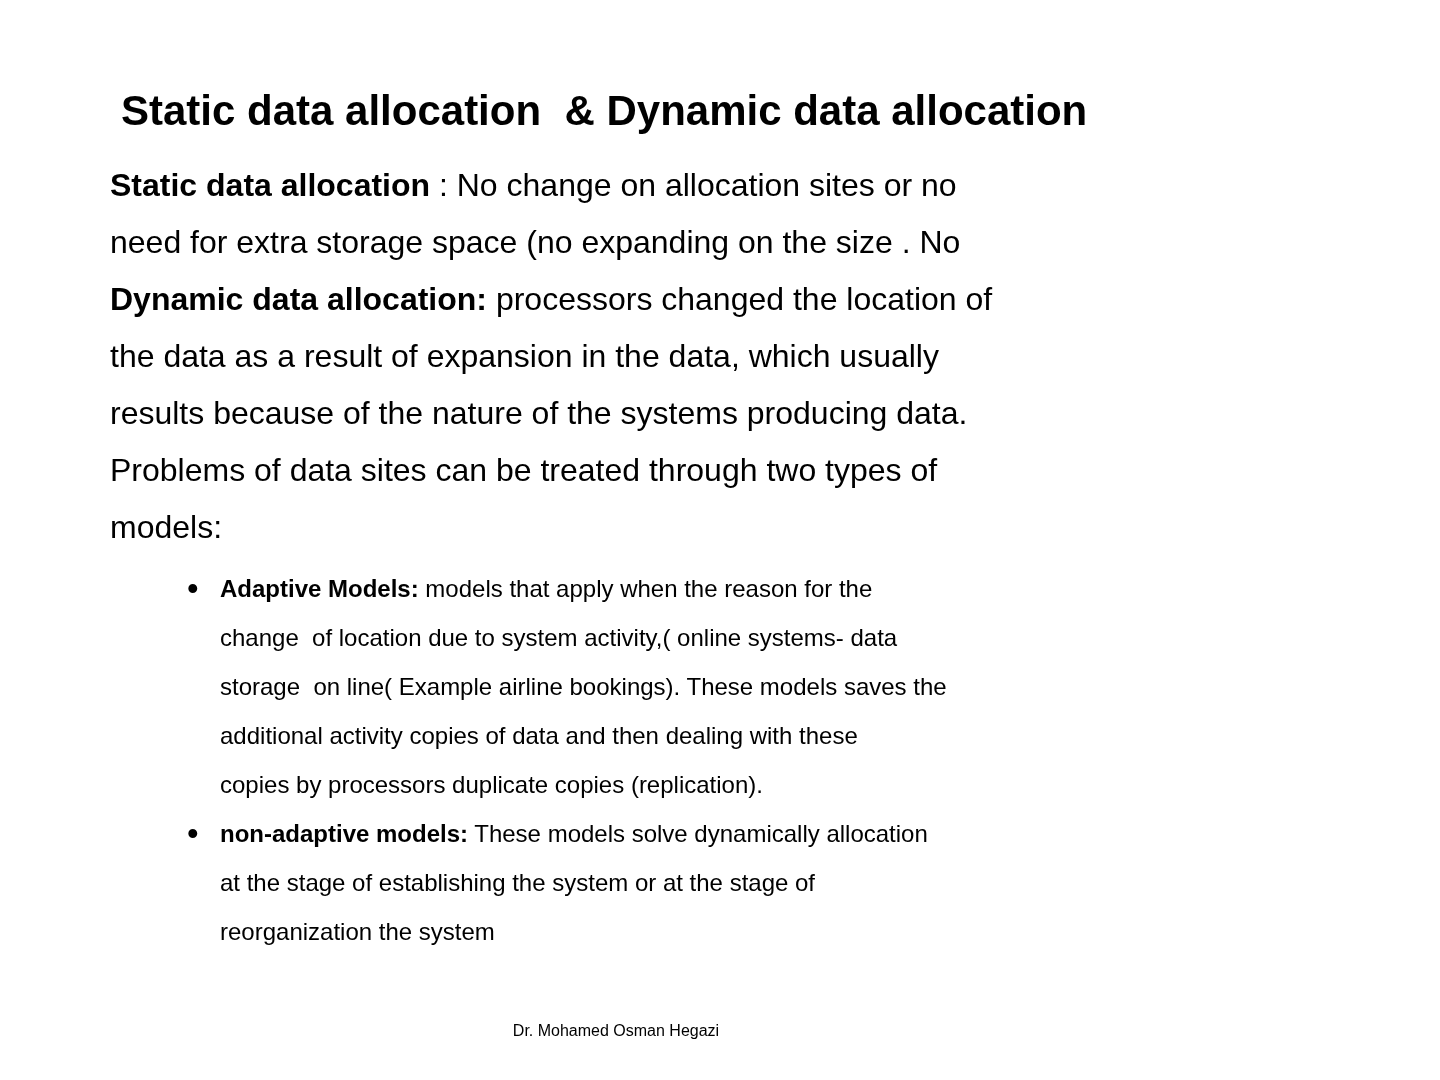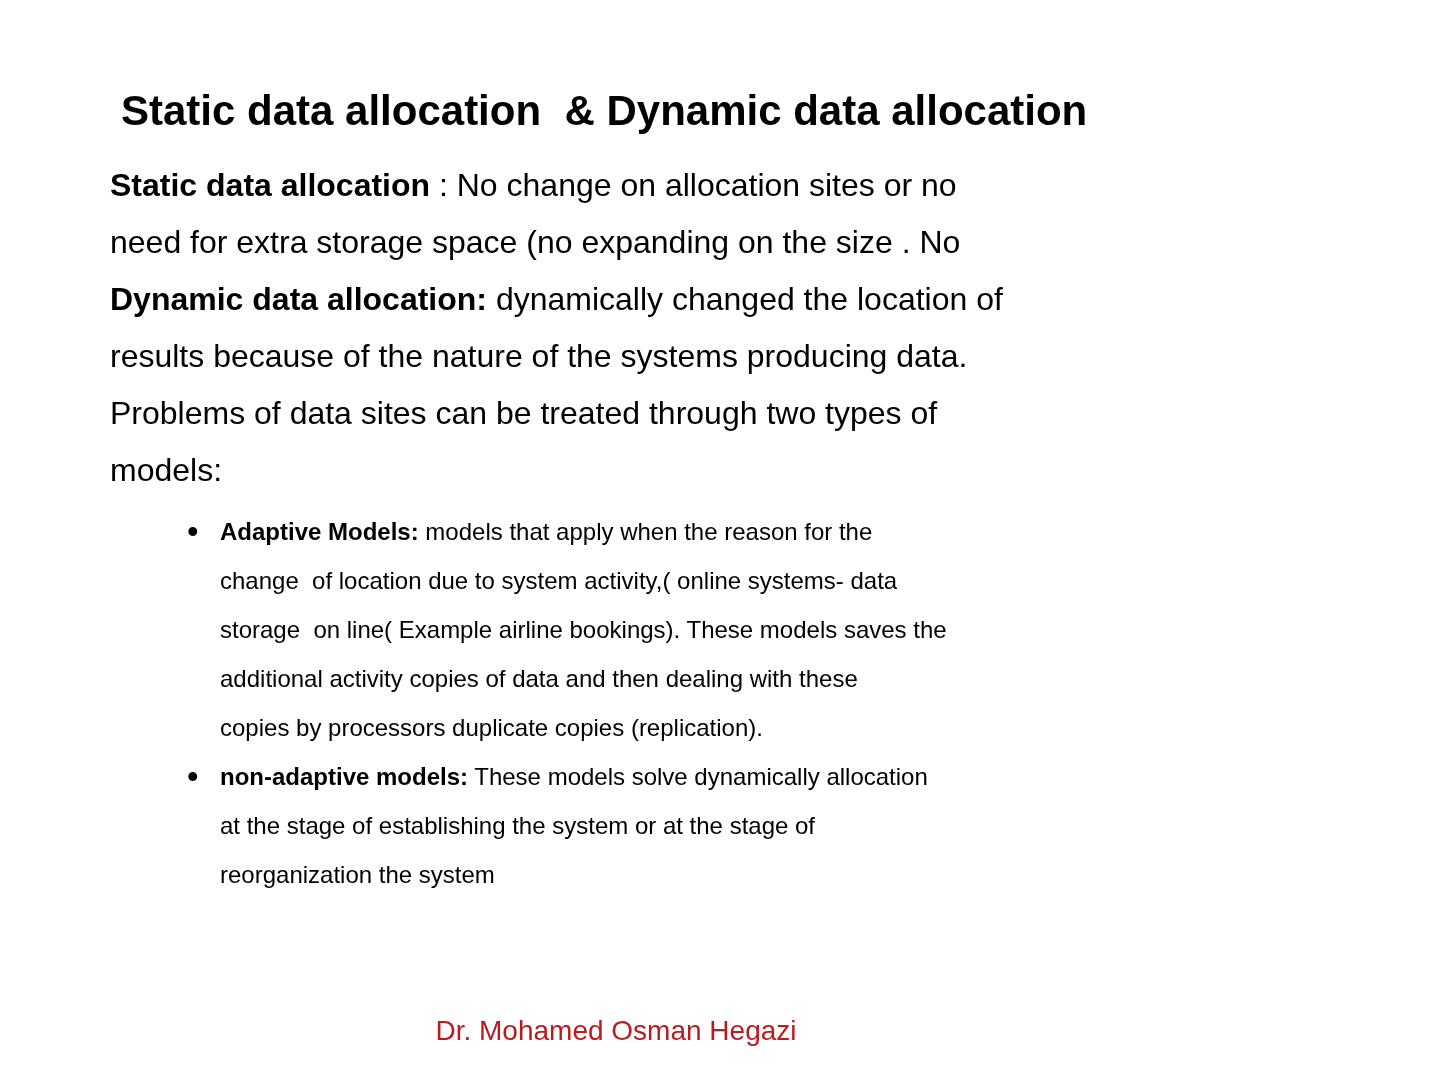--- a/index.html
+++ b/index.html
@@ -59,35 +59,36 @@
   }
   .run-bold {
     font-weight: 700;
   }
   .footer {
     position: absolute;
     left: 0;
     right: 16px;
     top: 1016px;
     text-align: center;
-    font-size: 28px;
+    font-size: 16px;
     line-height: 29px;
-    color: #b91c1c;
+    color: #000000;
   }
 </style>
 </head>
 <body>
 
 <div class="slide">
   <h1 class="title">Static data allocation  &amp; Dynamic data allocation</h1>
   <div class="body-text" id="body-blocks">
       <div class="paragraph">
         <div class="para-line"><span class="run-bold">Static data allocation</span><span class="run-regular"> : No change on allocation sites or no</span></div>
         <div class="para-line"><span class="run-regular">need for extra storage space (no expanding on the size . No</span></div>
-        <div class="para-line"><span class="run-bold">Dynamic data allocation:</span><span class="run-regular"> dynamically changed the location of</span></div>
+        <div class="para-line"><span class="run-bold">Dynamic data allocation:</span><span class="run-regular"> processors changed the location of</span></div>
+        <div class="para-line"><span class="run-regular">the data as a result of expansion in the data, which usually</span></div>
         <div class="para-line"><span class="run-regular">results because of the nature of the systems producing data.</span></div>
         <div class="para-line"><span class="run-regular">Problems of data sites can be treated through two types of</span></div>
         <div class="para-line"><span class="run-regular">models:</span></div>
       </div>
       <ul class="bullets">
         <li class="bullet-item">
           <span class="bullet-marker">•</span>
           <div class="bullet-lines">
             <div class="bullet-line"><span class="run-bold">Adaptive Models:</span><span class="run-regular"> models that apply when the reason for the</span></div>
             <div class="bullet-line"><span class="run-regular">change  of location due to system activity,( online systems- data</span></div>

